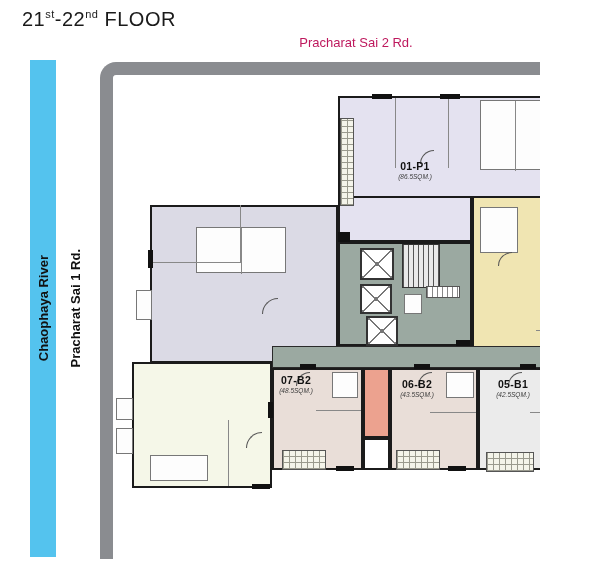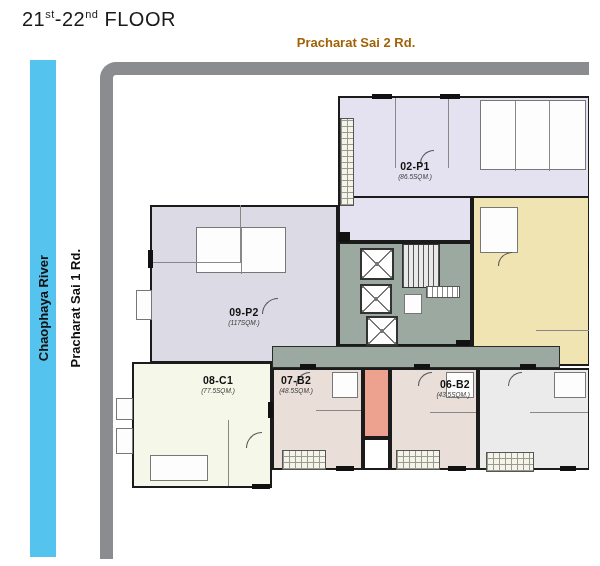--- a/index.html
+++ b/index.html
@@ -1,27 +1,27 @@
 <!DOCTYPE html>
 <html><head>
 <meta charset="utf-8">
 <style>
   html,body{margin:0;padding:0;background:#fff;}
   #canvas{
-    position:relative;width:589px;height:566px;background:#ffffff;
+    position:relative;width:540px;height:566px;background:#ffffff;
     font-family:"Liberation Sans","DejaVu Sans",sans-serif;overflow:hidden;
   }
   .abs{position:absolute;box-sizing:border-box;}
   
   .floor-title{left:22px;top:8px;font-size:20px;color:#1a1a1a;letter-spacing:.5px;}
   .floor-title sup{font-size:11px;}
   
   .road-band{left:100px;top:62px;width:492px;height:497px;
     border-top:13px solid #8A8C90;border-left:13px solid #8A8C90;border-top-left-radius:16px;}
-  .road-top-label{left:246px;top:35px;width:220px;text-align:center;font-size:13px;font-weight:bold;color:#a16207;}
+  .road-top-label{left:246px;top:35px;width:220px;text-align:center;font-size:13px;font-weight:normal;color:#be185d;}
   .river-bar{left:30px;top:60px;width:26px;height:497px;background:#54C3EE;}
   .vtext{writing-mode:vertical-rl;transform:rotate(180deg);font-size:13px;font-weight:bold;color:#111;white-space:nowrap;}
   .river-label-wrap{left:30px;top:60px;width:26px;height:497px;display:flex;align-items:center;justify-content:center;}
   .road1-label-wrap{left:62px;top:60px;width:26px;height:497px;display:flex;align-items:center;justify-content:center;}
   
   .unit{position:absolute;border:2px solid #1b1b1b;box-sizing:border-box;z-index:1;}
   .core{background:#9BA9A1;border:2px solid #1b1b1b;z-index:2;}
   .corridor{background:#9BA9A1;border:1px solid #2a2a2a;z-index:2;}
   .elevator{background:
       linear-gradient(to top right, transparent calc(50% - .8px), #777 calc(50% - .8px), #777 calc(50% + .8px), transparent calc(50% + .8px)),
@@ -134,33 +134,29 @@
 
   <div class="abs door" style="left:420px;top:150px;width:14px;height:14px;"></div>
   <div class="abs door" style="left:296px;top:372px;width:14px;height:14px;"></div>
   <div class="abs door" style="left:418px;top:372px;width:14px;height:14px;"></div>
   <div class="abs door" style="left:508px;top:372px;width:14px;height:14px;"></div>
   <div class="abs door" style="left:498px;top:252px;width:14px;height:14px;"></div>
   <div class="abs door" style="left:262px;top:298px;width:16px;height:16px;"></div>
   <div class="abs door" style="left:246px;top:432px;width:16px;height:16px;"></div>
 
   <div class="abs unit-label" style="left:368px;top:160px;width:94px;">
-    <div class="unit-name">02-P1</div>
+    <div class="unit-name">01-P1</div>
     <div class="unit-area">(86.5SQM.)</div>
-  </div>
-  <div class="abs unit-label" style="left:198px;top:306px;width:92px;">
-    <div class="unit-name">09-P2</div>
-    <div class="unit-area">(117SQM.)</div>
-  </div>
-  <div class="abs unit-label" style="left:172px;top:374px;width:92px;">
-    <div class="unit-name">08-C1</div>
-    <div class="unit-area">(77.5SQM.)</div>
   </div>
   <div class="abs unit-label" style="left:260px;top:374px;width:72px;">
     <div class="unit-name">07-B2</div>
     <div class="unit-area">(48.5SQM.)</div>
   </div>
-  <div class="abs unit-label" style="left:404px;top:378px;width:66px;text-align:right;">
+  <div class="abs unit-label" style="left:384px;top:378px;width:66px;">
     <div class="unit-name">06-B2</div>
     <div class="unit-area">(43.5SQM.)</div>
+  </div>
+  <div class="abs unit-label" style="left:480px;top:378px;width:66px;">
+    <div class="unit-name">05-B1</div>
+    <div class="unit-area">(42.5SQM.)</div>
   </div>
 
 </div>
 
 </body></html>

